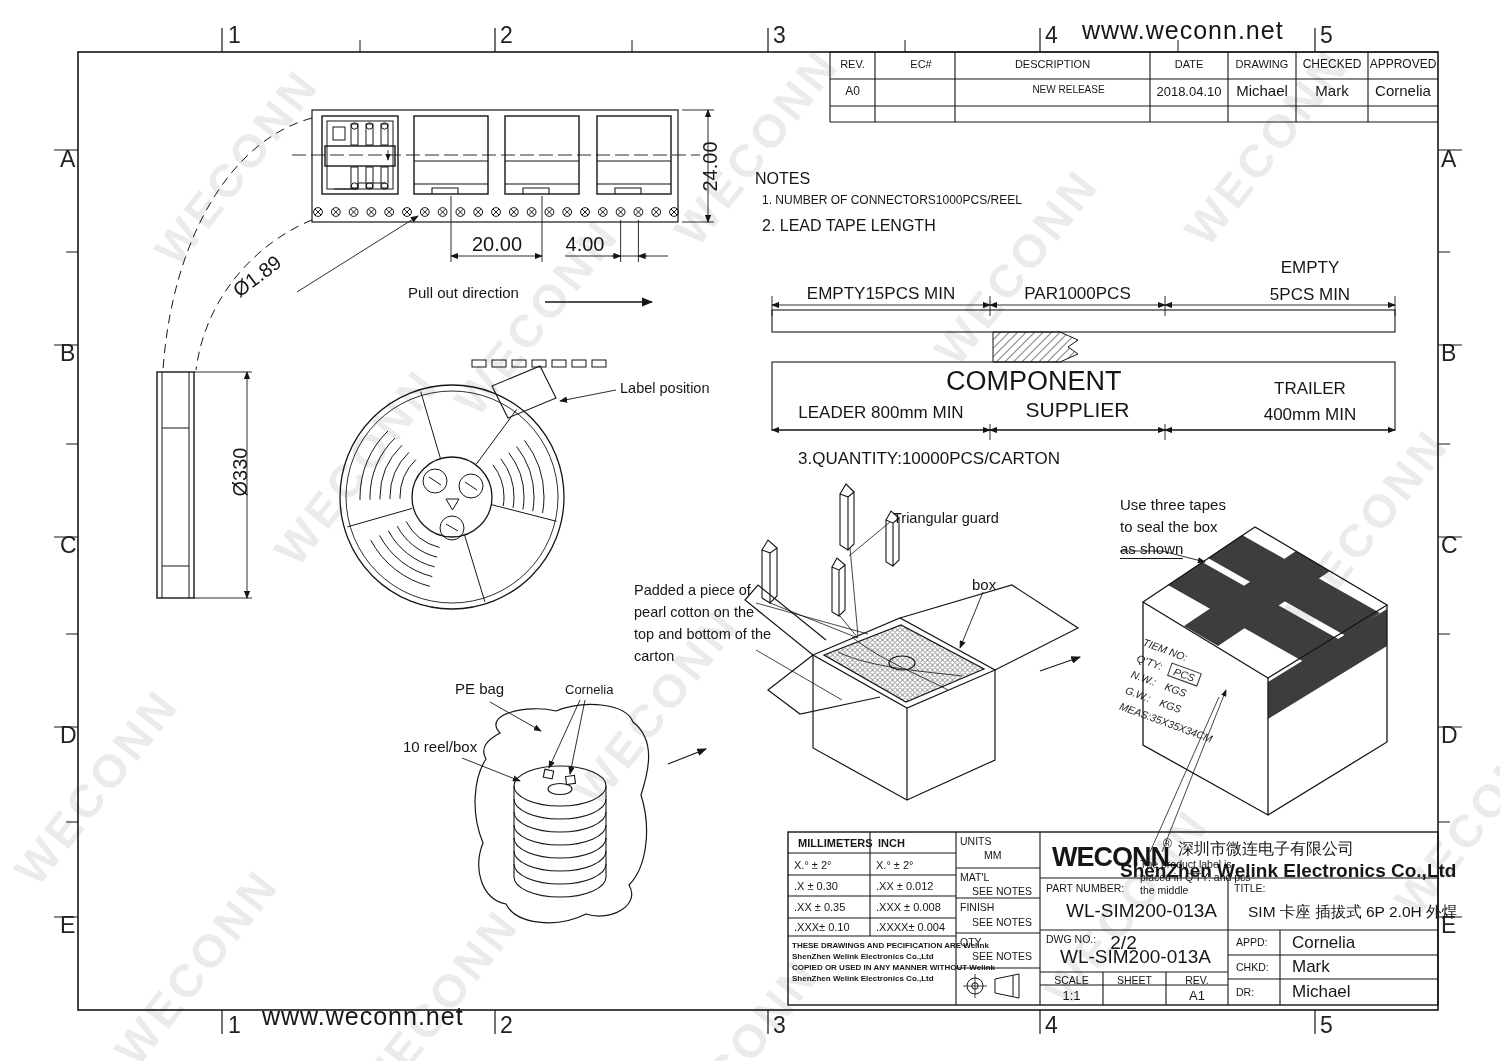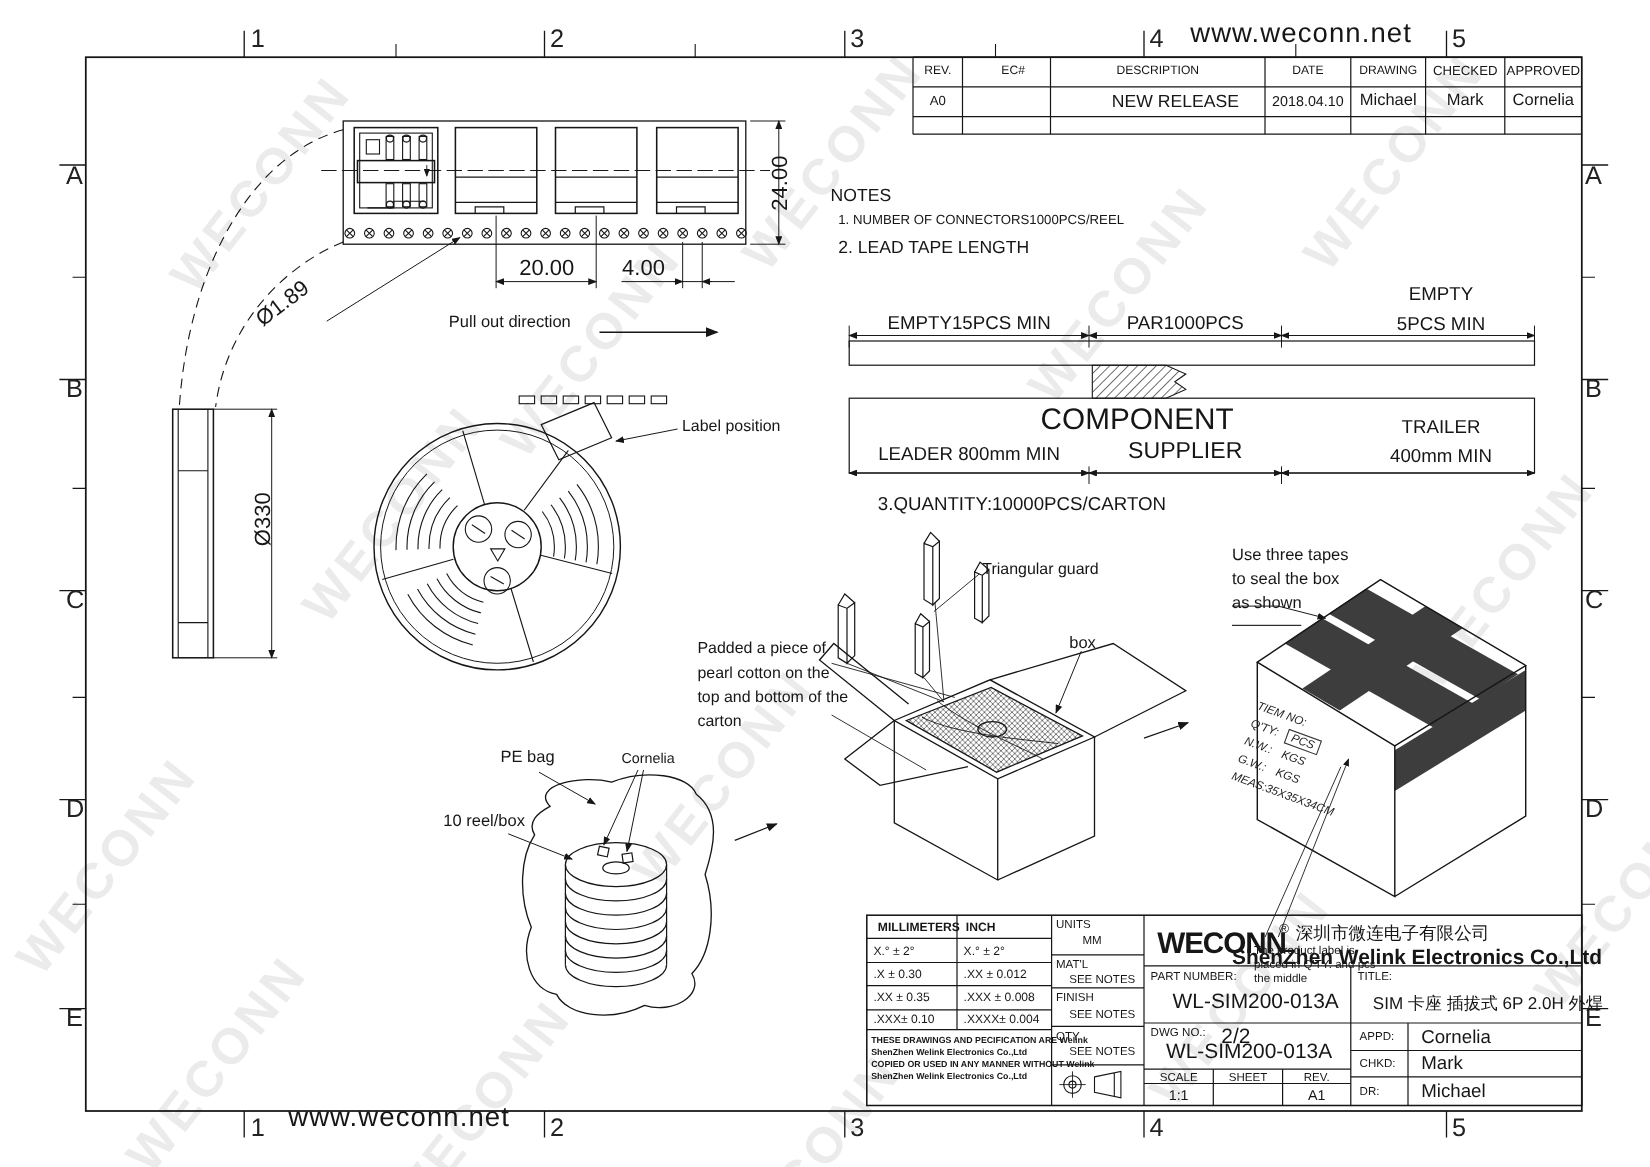--- a/index.html
+++ b/index.html
@@ -15,21 +15,21 @@
   .dim{font-size:20px;}
   .small{font-size:10.5px;}
   .tolcell{font-size:11px;}
   .legal{font-size:8px;font-weight:bold;line-height:10.8px;}
   .rohs-box{position:absolute;left:90px;top:48px;width:122px;height:72px;border:2px solid #111;
             display:flex;align-items:center;justify-content:center;font-size:42px;letter-spacing:1px;color:#111;}
   .boxlabel{position:absolute;left:1146px;top:634px;width:170px;transform:rotate(20deg);
             transform-origin:0 0;font-size:10.5px;font-style:italic;color:#222;line-height:17px;}
   .boxlabel .unit{margin-left:10px;}
   .pcs-box{border:1px solid #333;padding:0 4px;margin-left:8px;font-style:italic;}
-  .underl{border-bottom:1.5px solid #161616;padding-bottom:11px;}
+  .underl{border-bottom:1.5px solid #161616;padding-bottom:1px;}
   .pnote{font-size:10.5px;line-height:13px;}
   svg{position:absolute;left:0;top:0;}
   .k{display:inline-block;}
 </style>
 </head>
 <body>
 
 <div class="page">
 
   <div class="wm" style="left:-20px;top:760px">WECONN</div>
@@ -332,21 +332,21 @@
 
   <div class="lbl ctr" style="left:830px;top:58px;width:45px;font-size:11px">REV.</div>
   <div class="lbl ctr" style="left:875px;top:58px;width:92px;font-size:11px">EC#</div>
   <div class="lbl ctr" style="left:955px;top:58px;width:195px;font-size:11px">DESCRIPTION</div>
   <div class="lbl ctr" style="left:1150px;top:58px;width:78px;font-size:11px">DATE</div>
   <div class="lbl ctr" style="left:1228px;top:58px;width:68px;font-size:11px">DRAWING</div>
   <div class="lbl ctr" style="left:1296px;top:57px;width:72px;font-size:12px">CHECKED</div>
   <div class="lbl ctr" style="left:1368px;top:57px;width:70px;font-size:12px">APPROVED</div>
   <div class="lbl ctr" style="left:830px;top:84px;width:45px;font-size:12px">A0</div>
   <div class="lbl ctr" style="left:875px;top:84px;width:80px;font-size:12px"></div>
-  <div class="lbl ctr" style="left:955px;top:84px;width:227px;font-size:16px">NEW RELEASE</div>
+  <div class="lbl ctr" style="left:955px;top:84px;width:227px;font-size:10px">NEW RELEASE</div>
   <div class="lbl ctr" style="left:1150px;top:84px;width:78px;font-size:13px">2018.04.10</div>
   <div class="lbl ctr" style="left:1228px;top:82px;width:68px;font-size:15px">Michael</div>
   <div class="lbl ctr" style="left:1296px;top:82px;width:72px;font-size:15px">Mark</div>
   <div class="lbl ctr" style="left:1368px;top:82px;width:70px;font-size:15px">Cornelia</div>
 
   <div class="lbl" style="left:755px;top:170px;font-size:16px">NOTES</div>
   <div class="lbl" style="left:762px;top:193px;font-size:12px">1. NUMBER OF CONNECTORS1000PCS/REEL</div>
   <div class="lbl" style="left:762px;top:217px;font-size:16px">2. LEAD TAPE LENGTH</div>
   <div class="lbl" style="left:798px;top:449px;font-size:17px">3.QUANTITY:10000PCS/CARTON</div>
 

